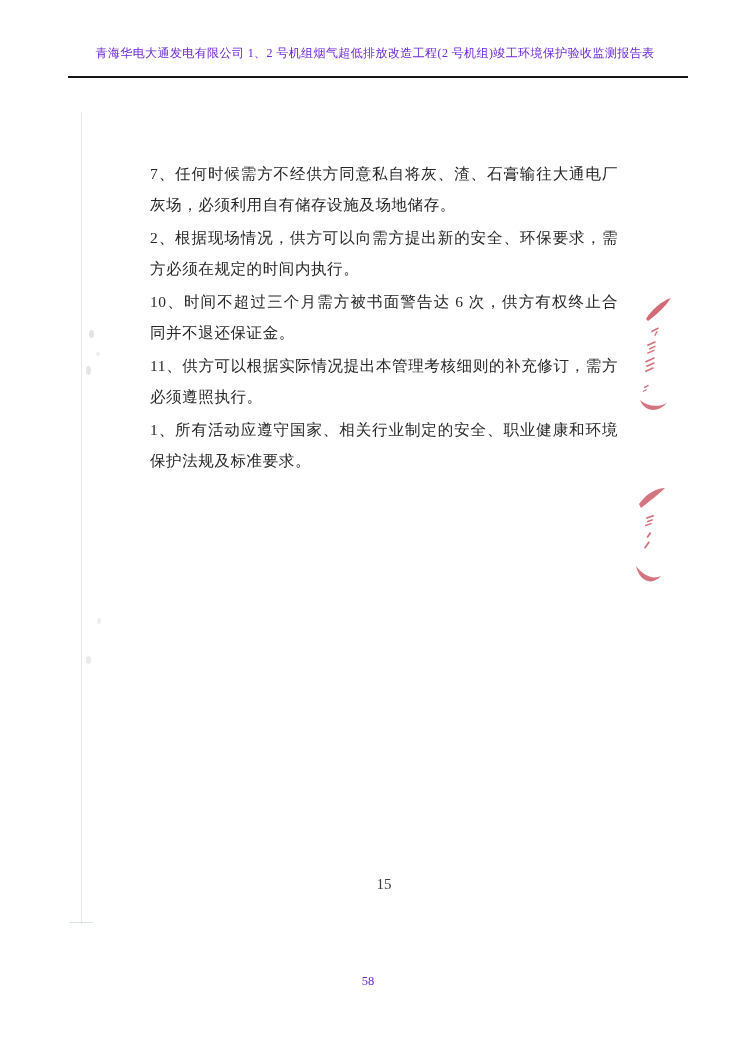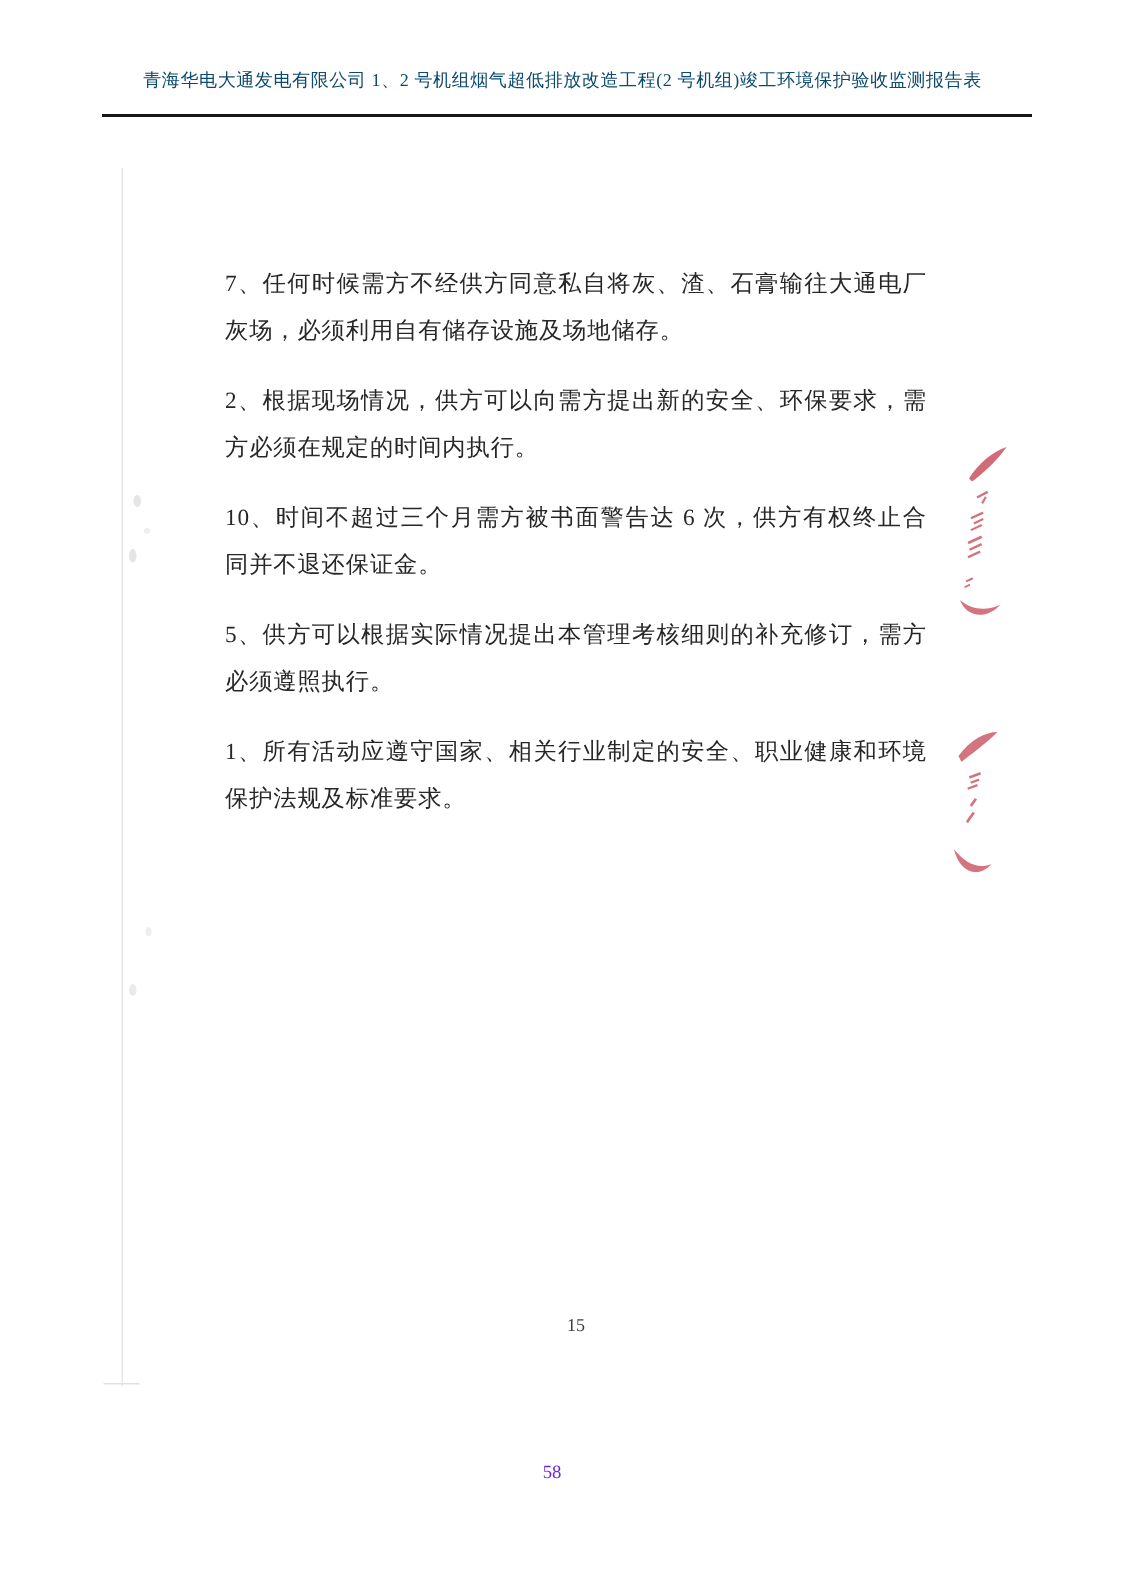--- a/index.html
+++ b/index.html
@@ -7,21 +7,21 @@
     width:750px;height:1060px;
     background:#ffffff;
     position:relative;
     overflow:hidden;
     font-family:"Liberation Serif","DejaVu Serif",serif;
   }
   .doc-header-title{
     position:absolute;top:45px;left:0;right:0;
     text-align:center;
     font-size:12px;
-    color:#0c4a6e;
+    color:#6d28d9;
     letter-spacing:0.4px;
     white-space:nowrap;
   }
   .doc-header-rule{
     position:absolute;top:76px;left:68px;
     width:620px;height:2px;
     background:#171717;
   }
   
   .scan-edge-left{
@@ -35,25 +35,25 @@
     background:#d8e2ec;
   }
   .content{
     position:absolute;left:150px;top:158px;width:468px;
     font-size:15.5px;
     line-height:31px;
     color:#272727;
     text-align:justify;
     letter-spacing:0.6px;
   }
-  .content p{margin:16px 0 2px 0;}
+  .content p{margin:0 0 2px 0;}
   .inner-page-number{
     position:absolute;top:876px;left:150px;width:468px;
     text-align:center;
-    font-size:12px;color:#3c3c3c;
+    font-size:15px;color:#3c3c3c;
   }
   .page-number{
     position:absolute;top:974px;left:334px;width:68px;
     text-align:center;
     font-size:12.5px;color:#6d28d9;
   }
   .stamp{position:absolute;}
   .stamp-1{left:638px;top:296px;width:36px;height:116px;}
   .stamp-2{left:634px;top:488px;width:34px;height:100px;}
   .smudge{
@@ -72,21 +72,21 @@
 <div class="doc-header-title">青海华电大通发电有限公司 1、2 号机组烟气超低排放改造工程(2 号机组)竣工环境保护验收监测报告表</div>
 <div class="doc-header-rule"></div>
 
 <div class="scan-edge-left"></div>
 <div class="scan-corner-tick"></div>
 
 <div class="content">
   <p>7、任何时候需方不经供方同意私自将灰、渣、石膏输往大通电厂灰场，必须利用自有储存设施及场地储存。</p>
   <p>2、根据现场情况，供方可以向需方提出新的安全、环保要求，需方必须在规定的时间内执行。</p>
   <p>10、时间不超过三个月需方被书面警告达 6 次，供方有权终止合同并不退还保证金。</p>
-  <p>5、供方可以根据实际情况提出本管理考核细则的补充修订，需方必须遵照执行。</p>
+  <p>11、供方可以根据实际情况提出本管理考核细则的补充修订，需方必须遵照执行。</p>
   <p>1、所有活动应遵守国家、相关行业制定的安全、职业健康和环境保护法规及标准要求。</p>
 </div>
 
 <svg class="stamp stamp-1" viewBox="0 0 36 116">
   <path d="M8,23 C14,13 24,5 33,2 C27,11 17,20 10,25 Z" fill="#c9515f" opacity="0.85"></path>
   <g fill="#c9515f" opacity="0.8">
     <rect x="13" y="33" width="8" height="1.6" transform="rotate(-28 17 34)"></rect>
     <rect x="16" y="37" width="5" height="1.4" transform="rotate(-60 18 38)"></rect>
     <rect x="9" y="47" width="9" height="1.6" transform="rotate(-25 13 48)"></rect>
     <rect x="11" y="51" width="7" height="1.4" transform="rotate(-25 14 52)"></rect>

